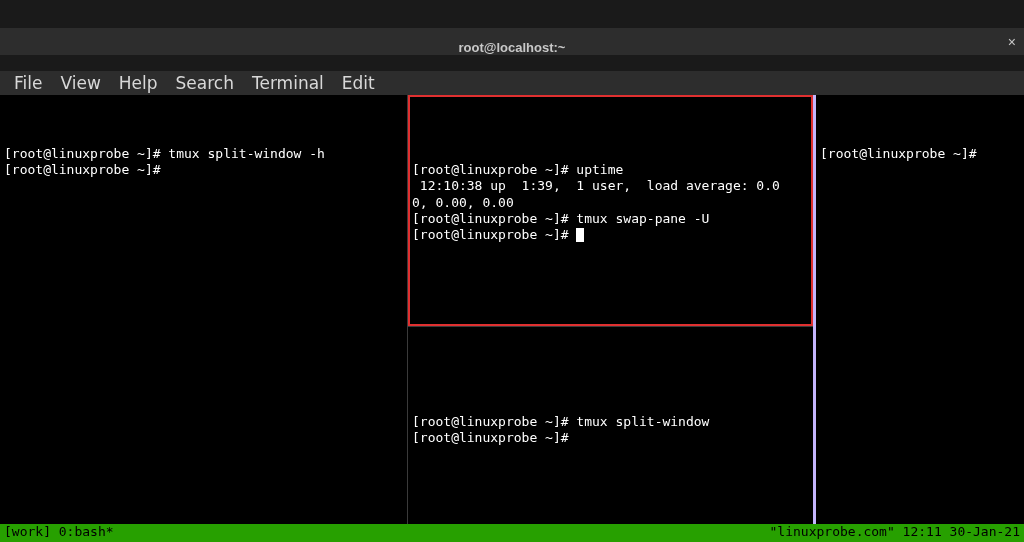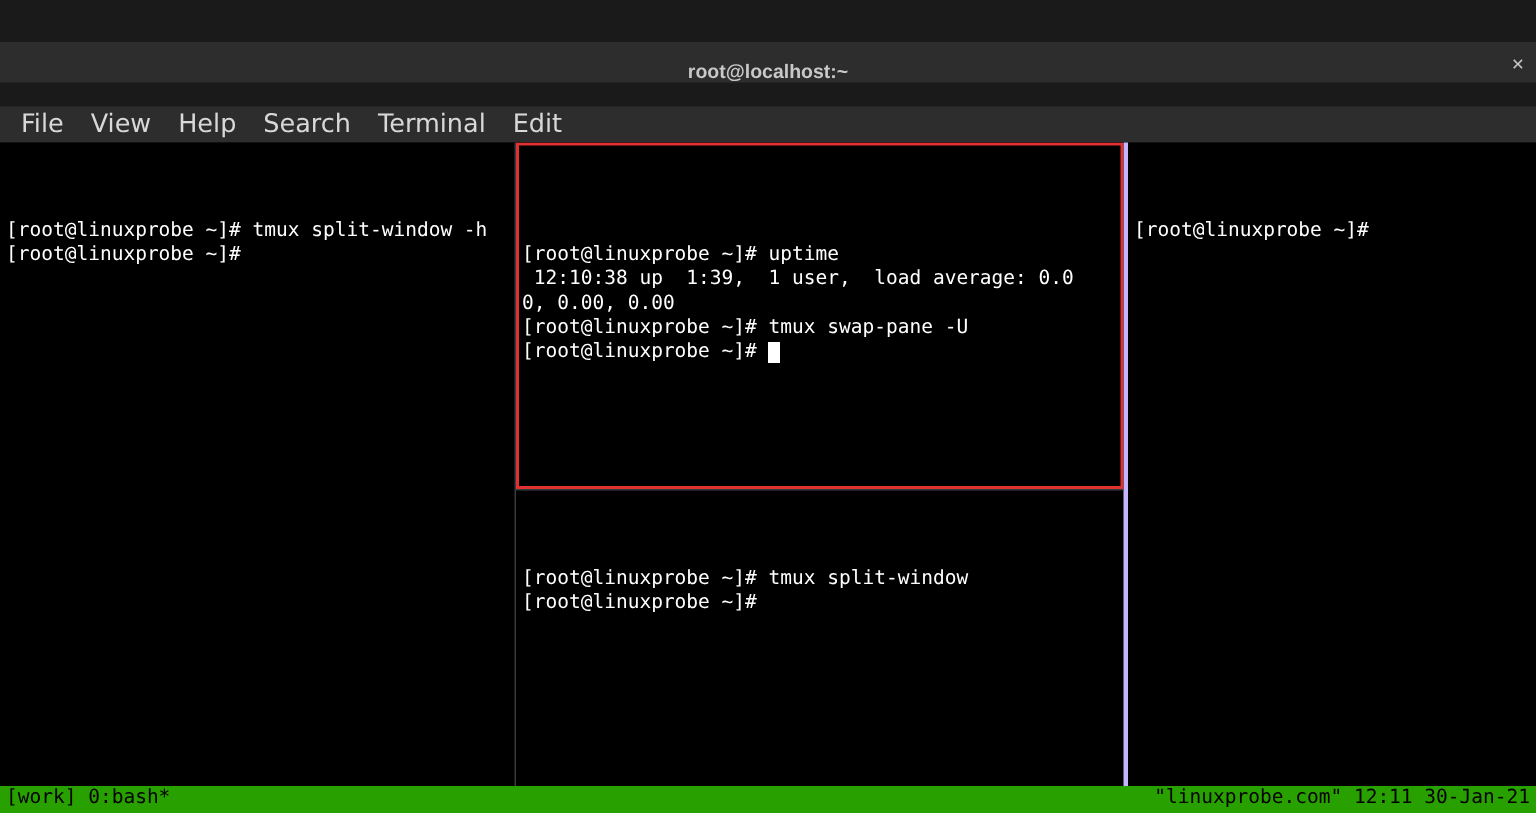--- a/index.html
+++ b/index.html
@@ -58,25 +58,25 @@
       color: #fff;
       line-height: 1.25;
       white-space: pre;
     }
     .panes {
       position: absolute;
       inset: 0 0 16px 0;
       display: flex;
     }
     .pane { position: relative; overflow: hidden; }
-    .pane-left { width: 344px; border-right: 1px solid #3a3a3a; }
+    .pane-left { width: 408px; border-right: 1px solid #3a3a3a; }
     .pane-mid { width: 408px; border-right: 3px solid #c4b5fd; display: flex; flex-direction: column; }
     .pane-right { flex: 1; }
     .pane-mid-top { height: 232px; border-bottom: 1px solid #3a3a3a; position: relative; }
-    .pane-mid-bottom { flex: 1; position: relative; }
+    .pane-mid-bottom { flex: 1; position: relative; margin-top: 36px; }
     .content { padding: 2px 4px; }
     .highlight {
       position: absolute;
       border: 2px solid #e03030;
       pointer-events: none;
     }
     .cursor {
       display: inline-block;
       width: 8px;
       height: 14px;

